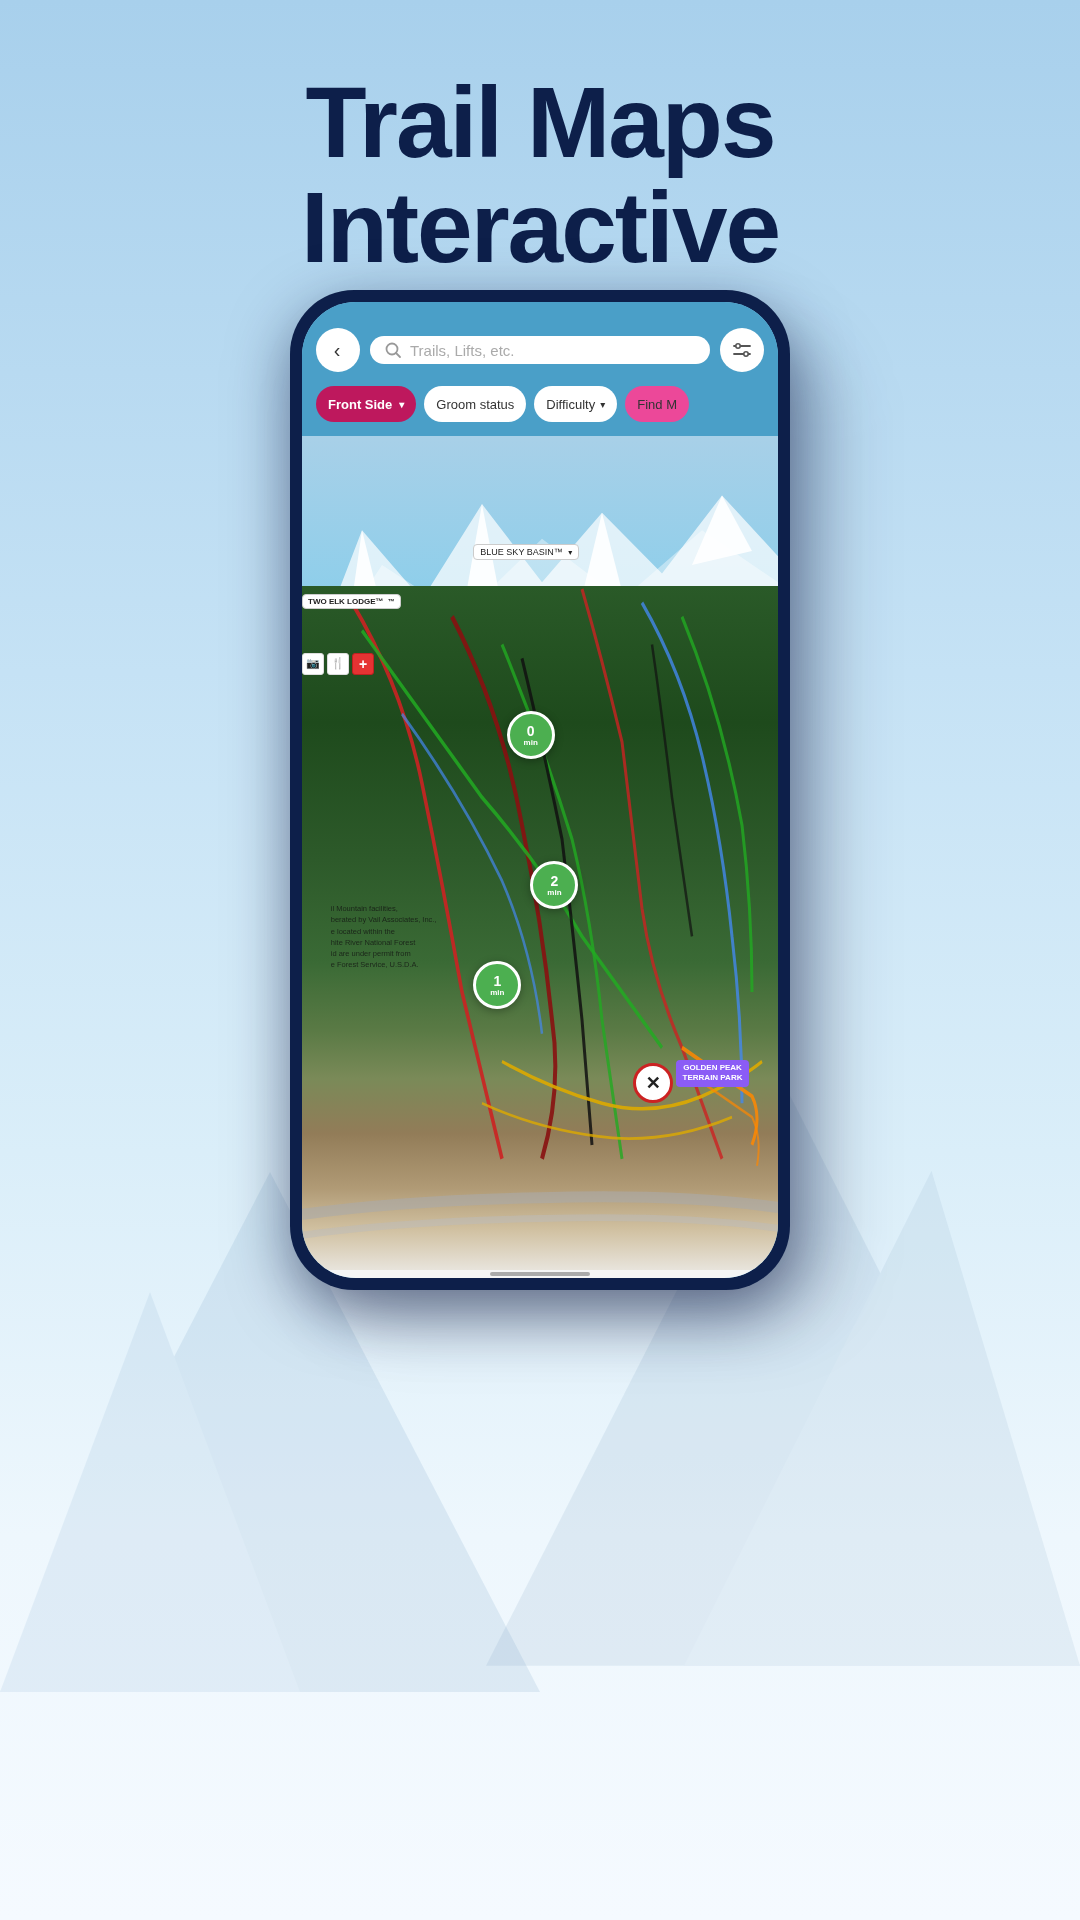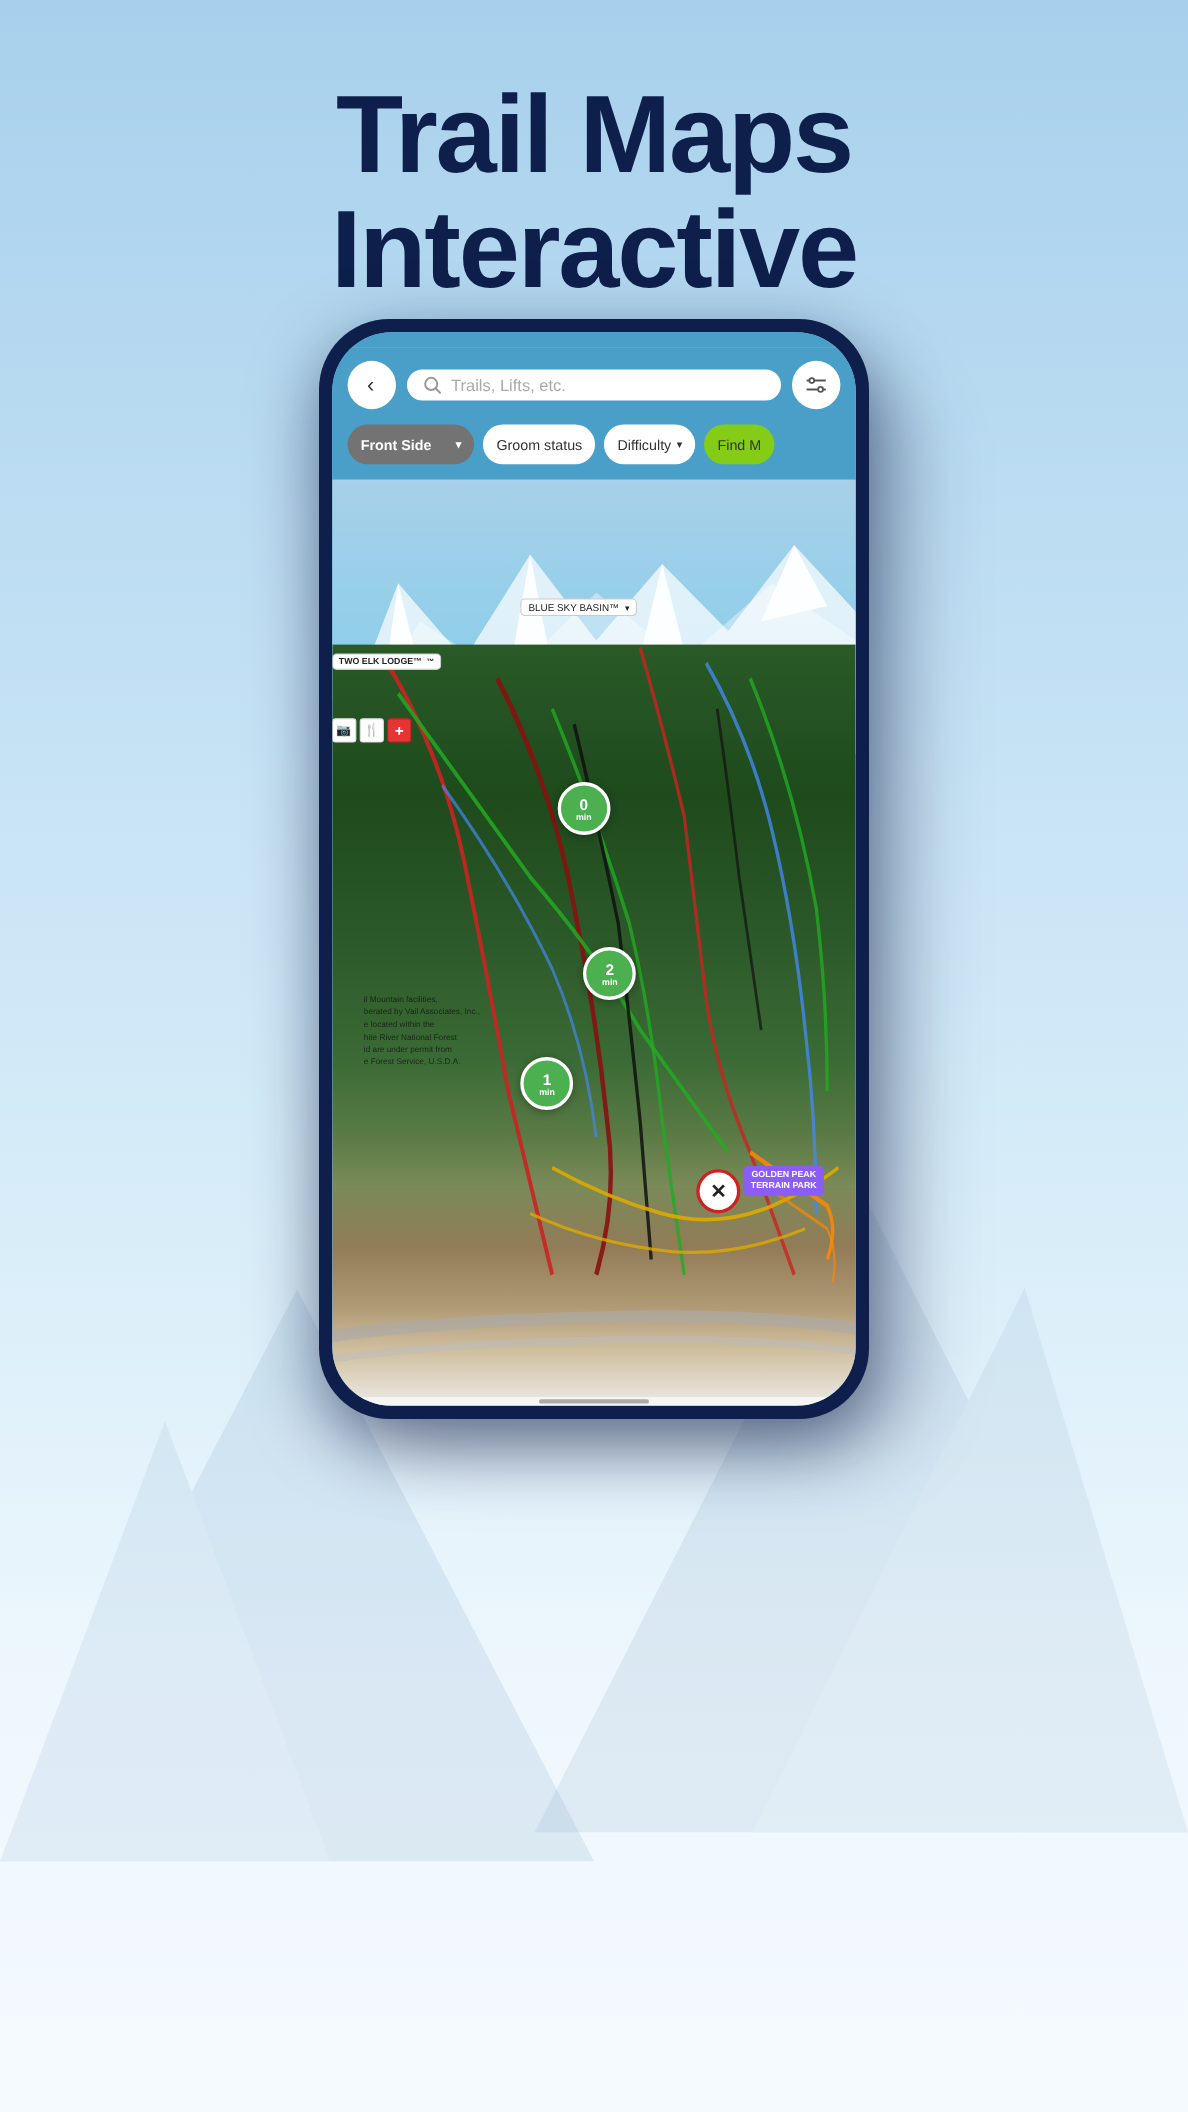--- a/index.html
+++ b/index.html
@@ -62,35 +62,35 @@
             <line x1="2" y1="13" x2="18" y2="13" stroke="#555" stroke-width="1.8" stroke-linecap="round"></line>
             <circle cx="6" cy="5" r="2.2" fill="white" stroke="#555" stroke-width="1.6"></circle>
             <circle cx="14" cy="13" r="2.2" fill="white" stroke="#555" stroke-width="1.6"></circle>
           </svg>
         </div>
 
       </div>
 
       <div style="background:#4a9fc8;padding:6px 14px 14px;display:flex;gap:8px;overflow:hidden;">
 
-        <div style="height:36px;border-radius:18px;background:#737373;color:white;display:flex;align-items:center;padding:0 12px;font-size:13px;font-weight:600;cursor:pointer;gap:22px;white-space:nowrap;">
+        <div style="height:36px;border-radius:18px;background:#be185d;color:white;display:flex;align-items:center;padding:0 12px;font-size:13px;font-weight:600;cursor:pointer;gap:7px;white-space:nowrap;">
           <span>Front Side</span>
           <span style="font-size:10px;">▾</span>
         </div>
 
         <div style="height:36px;border-radius:18px;background:white;color:#333;display:flex;align-items:center;padding:0 12px;font-size:13px;font-weight:500;cursor:pointer;white-space:nowrap;">
           <span>Groom status</span>
         </div>
 
         <div style="height:36px;border-radius:18px;background:white;color:#333;display:flex;align-items:center;padding:0 12px;font-size:13px;font-weight:500;cursor:pointer;gap:5px;white-space:nowrap;">
           <span>Difficulty</span>
           <span style="font-size:10px;">▾</span>
         </div>
 
-        <div style="height:36px;border-radius:18px;background:#84cc16;color:#333;display:flex;align-items:center;padding:0 12px;font-size:13px;font-weight:500;cursor:pointer;white-space:nowrap;">
+        <div style="height:36px;border-radius:18px;background:#ec4899;color:#333;display:flex;align-items:center;padding:0 12px;font-size:13px;font-weight:500;cursor:pointer;white-space:nowrap;">
           <span>Find M</span>
         </div>
 
       </div>
 
       <div style="flex:1;position:relative;overflow:hidden;">
 
         <div style="position:absolute;top:0;left:0;right:0;height:24%;background:linear-gradient(180deg,#a8d0e8 0%,#87ceeb 100%);"></div>
 
         <svg style="position:absolute;top:5%;left:0;width:100%;height:25%;" viewBox="0 0 476 120" preserveAspectRatio="none">

